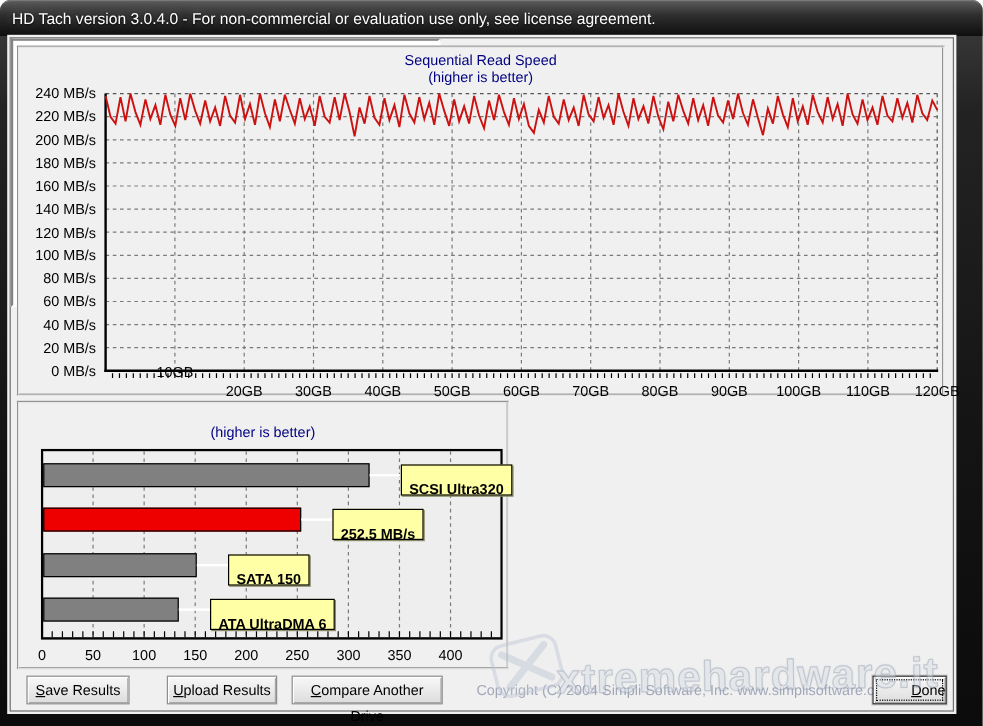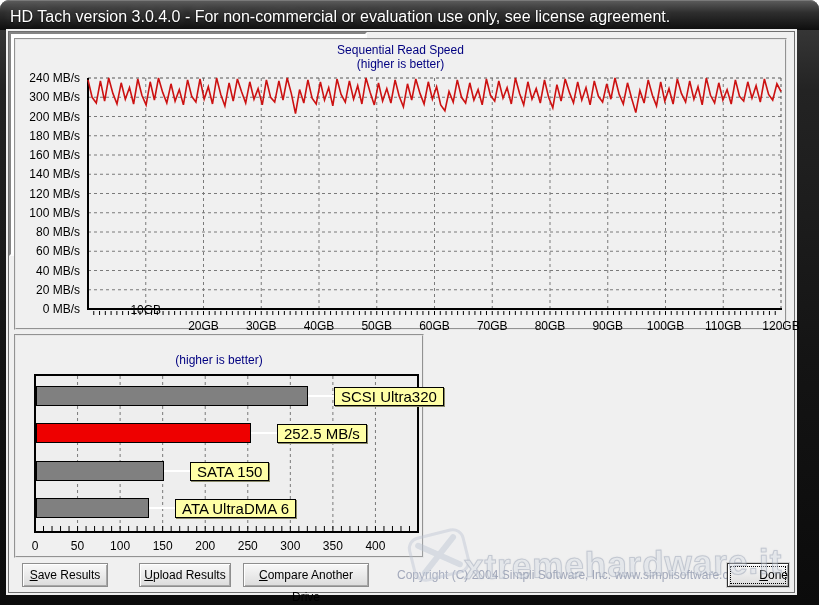--- a/index.html
+++ b/index.html
@@ -4,43 +4,43 @@
 <style>
   * { margin:0; padding:0; box-sizing:border-box; }
   html,body { width:819px; height:605px; overflow:hidden;
     font-family:"Liberation Sans", sans-serif; }
   #frame { position:relative; width:819px; height:605px;
     background:linear-gradient(180deg,#3f3f3f 0px,#232323 90px,#141414 360px,#0b0b0b 100%);
     border-radius:9px 9px 0 0; }
   #titlebar { position:absolute; left:0; top:0; width:819px; height:30px;
     background:linear-gradient(180deg,#5a5a5a 0%,#2e2e2e 40%,#0e0e0e 100%);
     border-radius:9px 9px 0 0; border-top:1px solid #7a7a7a; }
-  #titlebar .title { position:absolute; left:10px; top:7px; color:#fff; font-size:16px;
+  #titlebar .title { position:absolute; left:10px; top:7px; color:#fff; font-size:13px;
     text-shadow:0 1px 2px #000, 0 0 10px rgba(255,255,255,.25); white-space:nowrap; }
   #dialog { position:absolute; left:8px; top:31px; width:787px; height:562px;
     background:#f0f0f0; border:1px solid #6f6f6f;
     box-shadow:0 0 0 2px rgba(252,252,252,.95); }
   .panel { position:absolute; border:2px groove #e6e6e6; background:#f0f0f0; }
   #seq-panel   { left:5px;  top:6px;   width:773px; height:292px; }
   #burst-panel { left:5px;  top:302px; width:410px; height:224px; }
   #info-panel  { left:420px; top:302px; width:358px; height:224px;
     background:#ffffff; border:2px solid; border-color:#848484 #fdfdfd #fdfdfd #848484; }
   .chart-title, .chart-sub { position:absolute; width:100%; text-align:center;
     color:#000080; font-size:12px; }
   .chart-title { top:3px; } .chart-sub { top:17px; }
   #seq-svg { position:absolute; left:70px; top:36px; }
   .ylab { position:absolute; left:0; width:64px; text-align:right; font-size:12px;
     color:#000; height:13px; }
   .xlab { position:absolute; width:60px; text-align:center; font-size:12px; color:#000; }
   #burst-svg { position:absolute; left:18px; top:38px; }
   .bxlab { position:absolute; width:30px; text-align:center; font-size:12px; color:#000; }
   .bar { position:absolute; height:20px; border:1px solid #000; }
   .bar-conn { position:absolute; height:2px; background:#ffffff; }
-  .bar-tag { position:absolute; height:19px; line-height:17px; padding:0 6px;
-    background:#ffffa6; border:1px solid #000; font-size:15px; font-weight:400;
+  .bar-tag { position:absolute; height:19px; line-height:17px; padding:12px 6px;
+    background:#ffffa6; border:1px solid #000; font-size:12px; font-weight:700;
     color:#000; white-space:nowrap; box-shadow:1px 1px 0 #8a8a6a; }
   #info-panel .inner { padding:4px 6px; font-size:12px; color:#000; }
   .drive-name { color:#cc0000; font-weight:700; font-size:13px; line-height:16px; }
   .detail-line { padding-left:8px; line-height:15px; }
   .note-line { line-height:15px; }
   .spacer { height:14px; }
   .btn { position:absolute; height:24px; font-size:12px; color:#000; text-align:center;
     background:linear-gradient(180deg,#f8f8f8,#ececec 45%,#dcdcdc);
     border:1px solid #8e8e8e; box-shadow:inset 1px 1px 0 #ffffff, inset -1px -1px 0 #a8a8a8;
     line-height:22px; cursor:default; }
@@ -220,21 +220,21 @@
           <line x1="660.35" y1="235" x2="660.35" y2="239" stroke="#000" stroke-width="1"></line>
           <line x1="666.125" y1="235" x2="666.125" y2="239" stroke="#000" stroke-width="1"></line>
           <line x1="671.9" y1="235" x2="671.9" y2="239" stroke="#000" stroke-width="1"></line>
           <line x1="677.675" y1="235" x2="677.675" y2="239" stroke="#000" stroke-width="1"></line>
           <line x1="683.4499999999999" y1="235" x2="683.4499999999999" y2="239" stroke="#000" stroke-width="1"></line>
           <line x1="689.225" y1="235" x2="689.225" y2="239" stroke="#000" stroke-width="1"></line>
           <polyline points="2.0,3.9 6.1,21.3 10.3,27.0 14.4,4.9 18.6,25.1 22.7,2.0 26.9,17.4 31.0,28.0 35.2,6.8 39.3,23.2 43.5,11.6 47.6,28.0 51.8,3.0 55.9,19.3 60.1,28.9 64.2,5.8 68.4,24.1 72.5,2.0 76.7,16.4 80.8,27.0 85.0,7.8 89.1,25.1 93.3,13.6 97.4,28.9 101.6,3.9 105.7,20.3 109.9,26.1 114.0,3.0 118.2,23.2 122.3,10.7 126.5,28.0 130.6,2.0 134.8,18.4 138.9,29.9 143.1,6.8 147.2,25.1 151.4,3.0 155.5,15.5 159.7,27.0 163.8,5.8 168.0,23.2 172.1,12.6 176.3,28.9 180.4,3.9 184.6,21.3 188.7,26.1 192.9,4.9 197.0,24.1 201.2,2.0 205.3,17.4 209.5,37.6 213.6,13.6 217.8,27.0 221.9,3.9 226.1,22.2 230.2,28.0 234.4,5.8 238.5,24.1 242.7,11.6 246.8,29.9 251.0,3.0 255.1,18.4 259.3,26.1 263.4,4.9 267.6,23.2 271.7,9.7 275.9,28.0 280.0,2.0 284.2,16.4 288.3,28.9 292.5,6.8 296.6,25.1 300.8,12.6 304.9,27.0 309.1,3.9 313.2,20.3 317.4,30.9 321.5,7.8 325.7,24.1 329.8,3.0 334.0,17.4 338.1,28.0 342.3,5.8 346.4,23.2 350.6,10.7 354.7,28.9 358.9,34.7 363.0,15.5 367.2,26.1 371.3,3.9 375.5,21.3 379.6,27.0 383.8,6.8 387.9,24.1 392.1,13.6 396.2,28.9 400.4,3.0 404.5,19.3 408.7,25.1 412.8,4.9 417.0,22.2 421.1,11.6 425.3,28.0 429.4,2.0 433.6,17.4 437.7,28.9 441.9,5.8 446.0,23.2 450.2,12.6 454.3,27.0 458.5,3.9 462.6,21.3 466.8,31.8 470.9,8.7 475.1,25.1 479.2,3.0 483.4,16.4 487.5,27.0 491.7,5.8 495.8,24.1 500.0,11.6 504.1,28.9 508.3,4.9 512.4,20.3 516.6,26.1 520.7,7.8 524.9,23.2 529.0,2.0 533.2,18.4 537.3,28.0 541.5,6.8 545.6,22.2 549.8,36.6 553.9,14.5 558.1,27.0 562.2,3.9 566.4,19.3 570.5,29.9 574.7,5.8 578.8,25.1 583.0,12.6 587.1,28.0 591.3,3.0 595.4,17.4 599.6,26.1 603.7,4.9 607.9,23.2 612.0,10.7 616.2,28.9 620.3,2.0 624.5,19.3 628.6,27.0 632.8,6.8 636.9,24.1 641.1,13.6 645.2,28.0 649.4,3.9 653.5,20.3 657.7,25.1 661.8,5.8 666.0,22.2 670.1,9.7 674.3,26.1 678.4,3.0 682.6,18.4 686.7,24.1 690.9,7.8 695.0,15.5" fill="none" stroke="#cc1111" stroke-width="1.6"></polyline>
         </svg>
       <div id="seq-ylabels">
           <div class="ylab" style="top: 31px;">240 MB/s</div>
-          <div class="ylab" style="top: 50.25px;">300 MB/s</div>
+          <div class="ylab" style="top: 50.25px;">220 MB/s</div>
           <div class="ylab" style="top: 69.5px;">200 MB/s</div>
           <div class="ylab" style="top: 88.75px;">180 MB/s</div>
           <div class="ylab" style="top: 108px;">160 MB/s</div>
           <div class="ylab" style="top: 127.25px;">140 MB/s</div>
           <div class="ylab" style="top: 146.5px;">120 MB/s</div>
           <div class="ylab" style="top: 165.75px;">100 MB/s</div>
           <div class="ylab" style="top: 185px;">80 MB/s</div>
           <div class="ylab" style="top: 204.25px;">60 MB/s</div>
           <div class="ylab" style="top: 223.5px;">40 MB/s</div>
           <div class="ylab" style="top: 242.75px;">20 MB/s</div>

